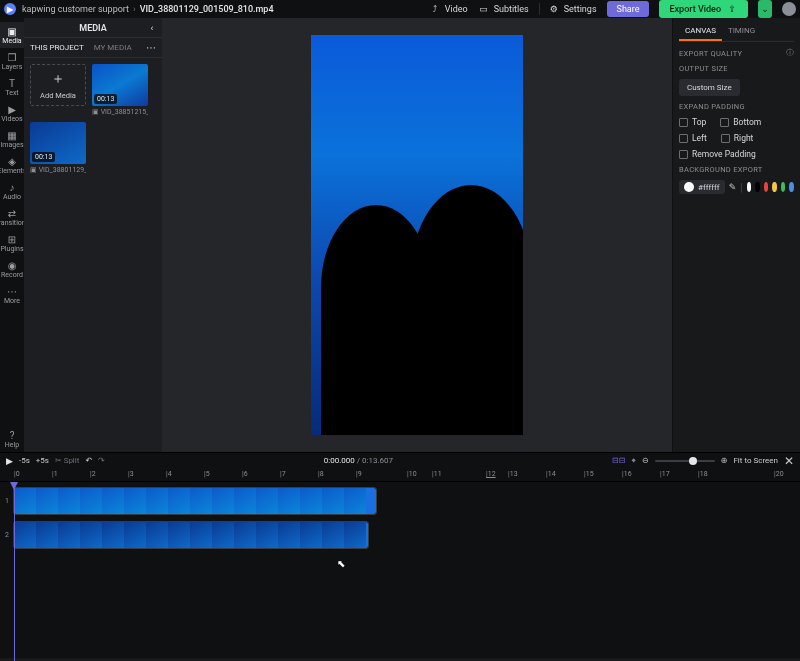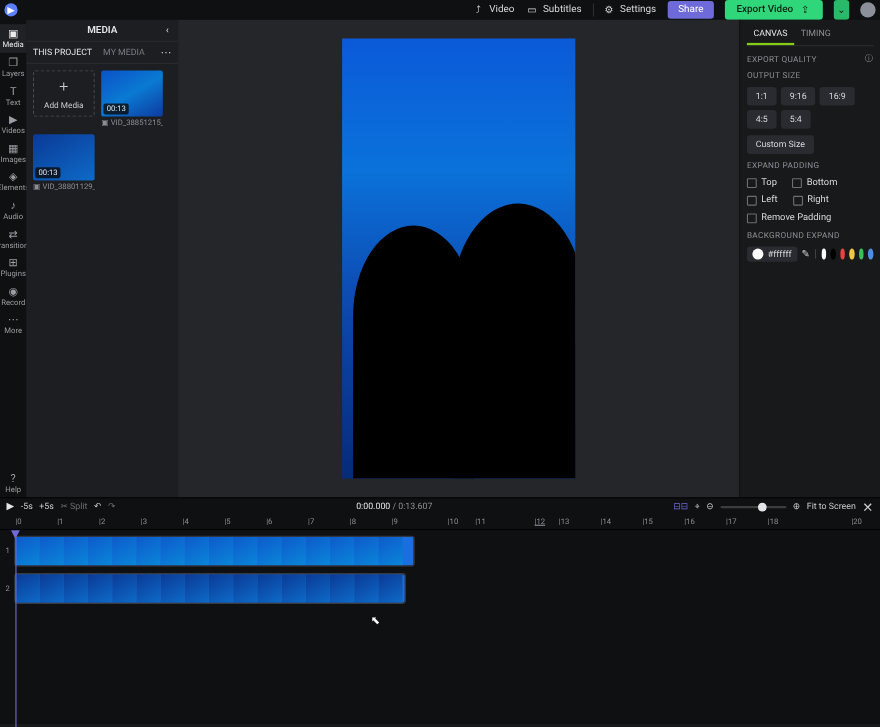--- a/index.html
+++ b/index.html
@@ -44,21 +44,21 @@
   
   .canvas-area { flex:1; background:#25262a; display:flex; align-items:center; justify-content:center; position:relative;}
   .canvas-video { width:212px; height:400px; background:linear-gradient(180deg,#0b5ad9 0%,#0a72da 30%,#0d49b0 60%, #062b78 100%); position:relative; overflow:hidden;}
   .silhouette { position:absolute; bottom:0; width:110px; height:230px; background:#000; border-radius:60px 60px 0 0 / 90px 90px 0 0;}
   .silhouette.s1 { left:10px; }
   .silhouette.s2 { right:-8px; height:250px; width:120px;}
   
   .right-panel { width:128px; background:#18191b; border-left:1px solid #0f1012; padding:4px 6px 8px; display:flex; flex-direction:column; gap:6px; overflow:hidden;}
   .rp-tabs { display:flex; gap:0; border-bottom:1px solid #2c2d31; }
   .rp-tab { font-size:8px; padding:4px 6px; color:#8d8e94; cursor:pointer;}
-  .rp-tab.active { color:#e4e5e8; border-bottom:2px solid #84cc16;text-align:center; }
+  .rp-tab.active { color:#e4e5e8; border-bottom:2px solid #f97316;text-align:center; }
   .rp-section-title { font-size:7.5px; color:#8d8e94; letter-spacing:0.3px; display:flex; align-items:center; justify-content:space-between;}
   .rp-row { display:flex; gap:4px; flex-wrap:wrap;}
   .pill { background:#2a2b30; color:#d7d8db; font-size:8px; padding:4px 8px; border-radius:3px; cursor:pointer;}
   .pill.accent { background:#6f6ad9; color:#fff; }
   .chk { display:flex; align-items:center; gap:4px; font-size:8.5px; color:#d7d8db; cursor:pointer;}
   .chk .box { width:9px; height:9px; border:1px solid #6d6e73; border-radius:1px;}
   .color-row { display:flex; align-items:center; gap:4px;justify-content:flex-end;}
   .color-input { display:flex; align-items:center; gap:4px; background:#2a2b30; padding:2px 5px; border-radius:3px;}
   .color-sw { width:10px; height:10px; border-radius:50%; background:#fff;}
   .color-hex { font-size:8px; color:#d7d8db;}
@@ -92,20 +92,25 @@
   .clip-seg.j { background:linear-gradient(150deg,#0a3a95,#0e6ac8);}
   .clip.c1 { width:362px;}
   .clip.c2 { width:354px;}
   .cursor-pointer { position:absolute; font-size:10px; color:#fff; pointer-events:none;}
 </style>
 </head>
 <body>
 
 <div class="topbar">
   <div class="logo">▶</div>
+  <div class="breadcrumb">
+    <span>kapwing customer support</span>
+    <span class="breadcrumb-sep">›</span>
+    <span class="breadcrumb-file">VID_38801129_001509_810.mp4</span>
+  </div>
   <div class="top-spacer"></div>
   <div class="top-actions">
     <div class="top-btn">
       <span class="icon">⤴</span>
       <span>Video</span>
     </div>
     <div class="top-btn">
       <span class="icon">▭</span>
       <span>Subtitles</span>
     </div>
@@ -226,27 +231,20 @@
     <div class="rp-tabs">
       <div class="rp-tab active">CANVAS</div>
       <div class="rp-tab">TIMING</div>
     </div>
     <div class="rp-section-title">
       <span>EXPORT QUALITY</span>
       <span style="cursor:pointer;">ⓘ</span>
     </div>
     <div class="rp-section-title">OUTPUT SIZE</div>
     <div class="rp-row">
-      <div class="pill">1:1</div>
-      <div class="pill">9:16</div>
-      <div class="pill">16:9</div>
-      <div class="pill">4:5</div>
-      <div class="pill">5:4</div>
-    </div>
-    <div class="rp-row">
       <div class="pill">Custom Size</div>
     </div>
     <div class="rp-section-title">EXPAND PADDING</div>
     <div class="rp-row" style="gap:14px;">
       <div class="chk">
           <span class="box"></span>
           <span>Top</span>
         </div>
       <div class="chk">
           <span class="box"></span>
@@ -262,21 +260,21 @@
           <span class="box"></span>
           <span>Right</span>
         </div>
     </div>
     <div class="rp-row">
       <div class="chk">
           <span class="box"></span>
           <span>Remove Padding</span>
         </div>
     </div>
-    <div class="rp-section-title">BACKGROUND EXPAND</div>
+    <div class="rp-section-title">BACKGROUND EXPORT</div>
     <div class="color-row">
       <div class="color-input">
         <span class="color-sw"></span>
         <span class="color-hex">#ffffff</span>
       </div>
       <span class="eyedrop">✎</span>
       <span style="color:#4a4b50;">|</span>
       <span class="swatch" style="background:#fff"></span>
       <span class="swatch" style="background:#000"></span>
       <span class="swatch" style="background:#e94242"></span>

